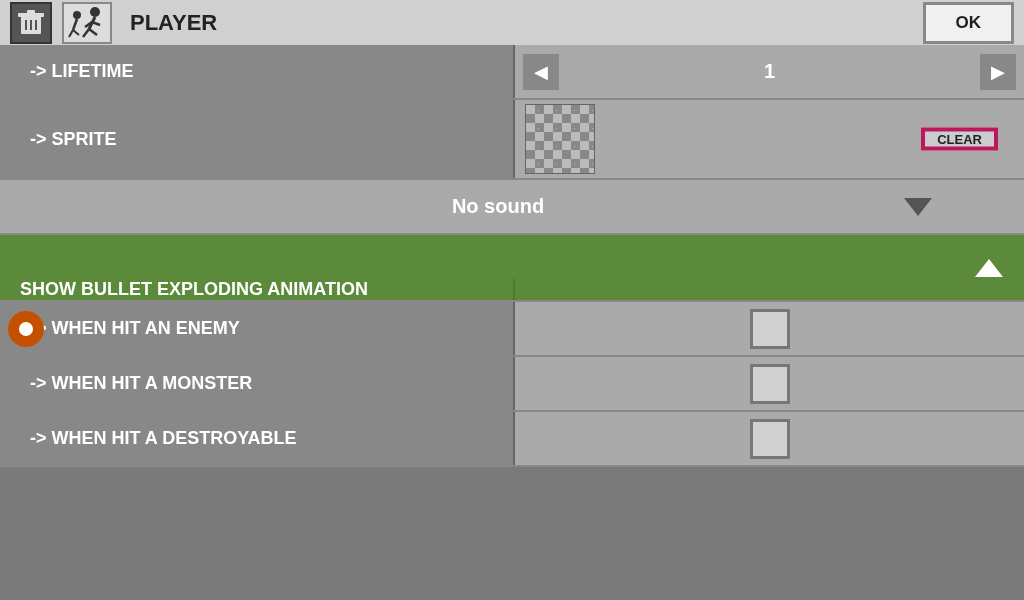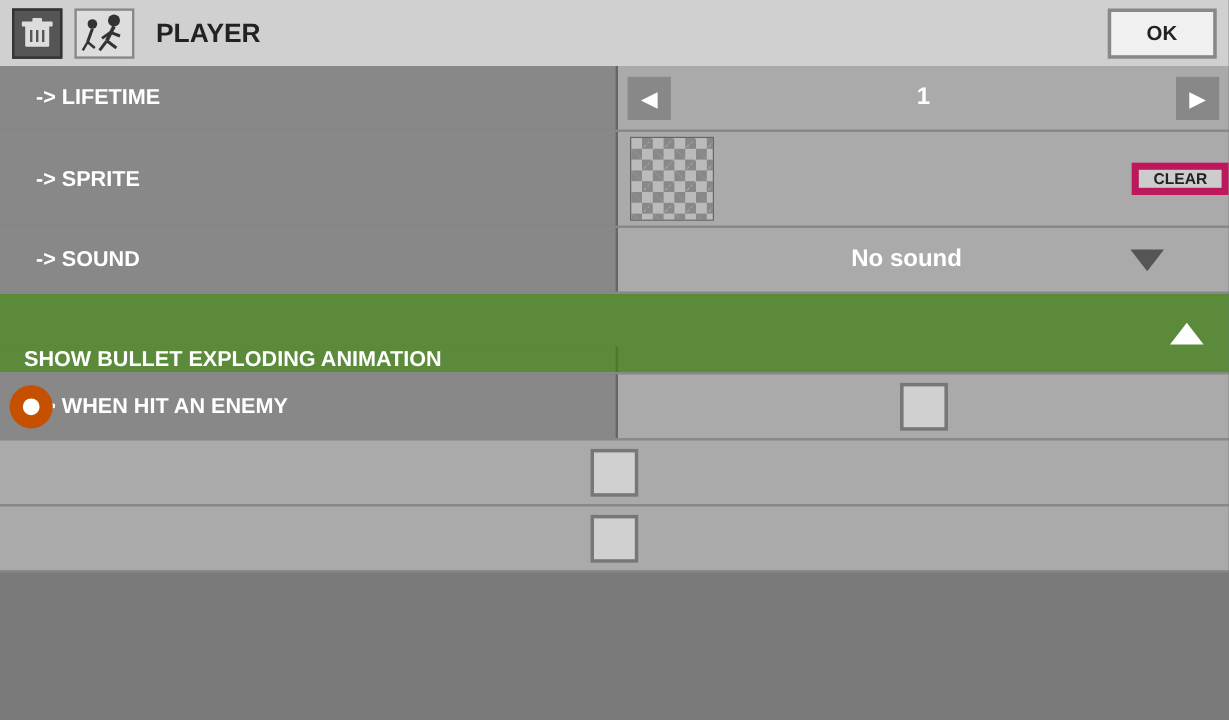--- a/index.html
+++ b/index.html
@@ -9,21 +9,21 @@
       background: #7a7a7a;
       font-family: Arial, sans-serif;
       overflow: hidden;
     }
 
     
     .header {
       display: flex;
       align-items: center;
       background: #d0d0d0;
-      height: 55px;
+      height: 45px;
       padding: 0 10px;
       gap: 10px;
     }
     .header-icon-trash {
       width: 42px;
       height: 42px;
       background: #555;
       border: 2px solid #333;
       display: flex;
       align-items: center;
@@ -139,25 +139,25 @@
         linear-gradient(45deg, transparent 75%, #888 75%),
         linear-gradient(-45deg, transparent 75%, #888 75%);
       background-size: 18px 18px;
       background-position: 0 0, 0 9px, 9px -9px, -9px 0px;
       background-color: #bbb;
       border: 1px solid #666;
     }
 
     .clear-button {
       position: absolute;
-      right: 0;
+      right: 26px;
       top: 50%;
       transform: translateY(-50%);
       background: #ccc;
-      border: 6px solid #be185d;
+      border: 4px solid #be185d;
       padding: 0 12px;
       font-size: 13px;
       font-weight: bold;
       cursor: pointer;
       color: #222;
     }
 
     
     .sound-dropdown {
       display: flex;
@@ -299,23 +299,20 @@
     <div class="row-label indented">
       <span>-&gt; SPRITE</span>
     </div>
     <div class="row-value" style="justify-content:flex-start; padding: 4px 10px;">
       <div class="checkerboard"></div>
       <button class="clear-button">CLEAR</button>
     </div>
   </div>
 
   <div class="row">
-    <div class="row-label indented">
-      <span>-&gt; SOUND</span>
-    </div>
     <div class="row-value">
       <div class="sound-dropdown">
         <span class="sound-text">No sound</span>
         <div class="dropdown-arrow"></div>
       </div>
     </div>
   </div>
 
 
   <div class="row row-green">
@@ -335,24 +332,30 @@
     </div>
     <div class="row-label indented">
       <span>-&gt; WHEN HIT AN ENEMY</span>
     </div>
     <div class="row-value">
       <div class="checkbox-outer"></div>
     </div>
   </div>
 
   <div class="row">
+    <div class="row-label indented">
+      <span>-&gt; WHEN HIT A MONSTER</span>
+    </div>
     <div class="row-value">
       <div class="checkbox-outer"></div>
     </div>
   </div>
 
   <div class="row">
+    <div class="row-label indented">
+      <span>-&gt; WHEN HIT A DESTROYABLE</span>
+    </div>
     <div class="row-value">
       <div class="checkbox-outer"></div>
     </div>
   </div>
 
 </div>
 
 </body></html>

